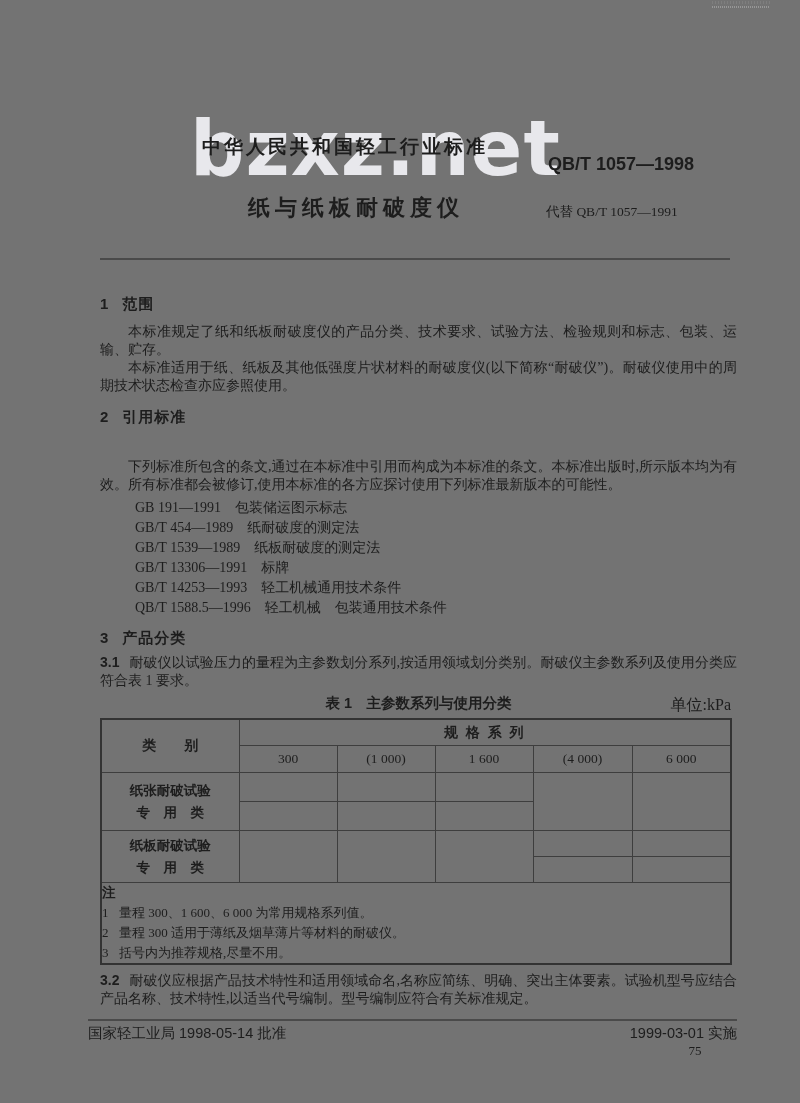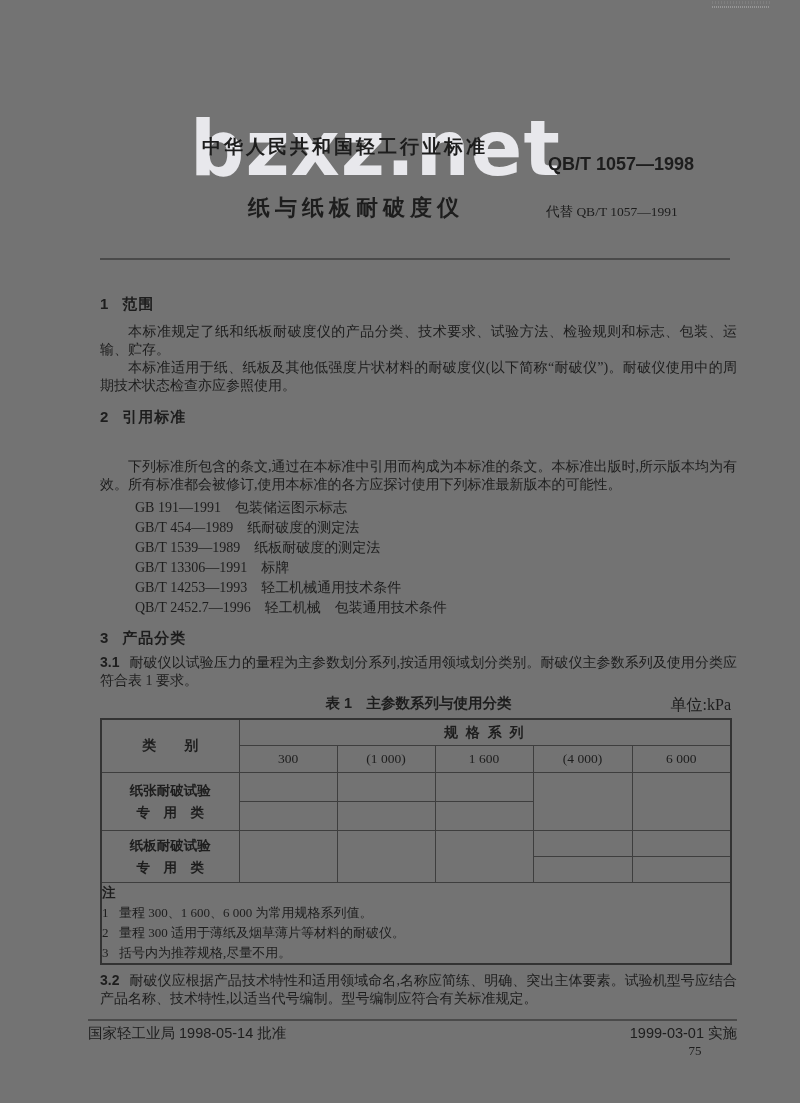--- a/index.html
+++ b/index.html
@@ -127,21 +127,21 @@
     <h2 class="h2-s2">
       <span class="cnum">2</span><span>引用标准</span>
     </h2>
     <p class="indent intro">下列标准所包含的条文,通过在本标准中引用而构成为本标准的条文。本标准出版时,所示版本均为有效。所有标准都会被修订,使用本标准的各方应探讨使用下列标准最新版本的可能性。</p>
     <ul class="refs">
       <li><span class="ref-code">GB 191—1991</span><span>包装储运图示标志</span></li>
       <li><span class="ref-code">GB/T 454—1989</span><span>纸耐破度的测定法</span></li>
       <li><span class="ref-code">GB/T 1539—1989</span><span>纸板耐破度的测定法</span></li>
       <li><span class="ref-code">GB/T 13306—1991</span><span>标牌</span></li>
       <li><span class="ref-code">GB/T 14253—1993</span><span>轻工机械通用技术条件</span></li>
-      <li><span class="ref-code">QB/T 2452.7—1996</span><span>轻工机械　包装通用技术条件</span></li>
+      <li><span class="ref-code">QB/T 1588.5—1996</span><span>轻工机械　包装通用技术条件</span></li>
     </ul>
 
     <h2 class="h2-s3">
       <span class="cnum">3</span><span>产品分类</span>
     </h2>
     <p class="clause">
       <span class="cnum">3.1</span><span>耐破仪以试验压力的量程为主参数划分系列,按适用领域划分类别。耐破仪主参数系列及使用分类应符合表 1 要求。</span>
     </p>
 
     <div class="caption-row">

